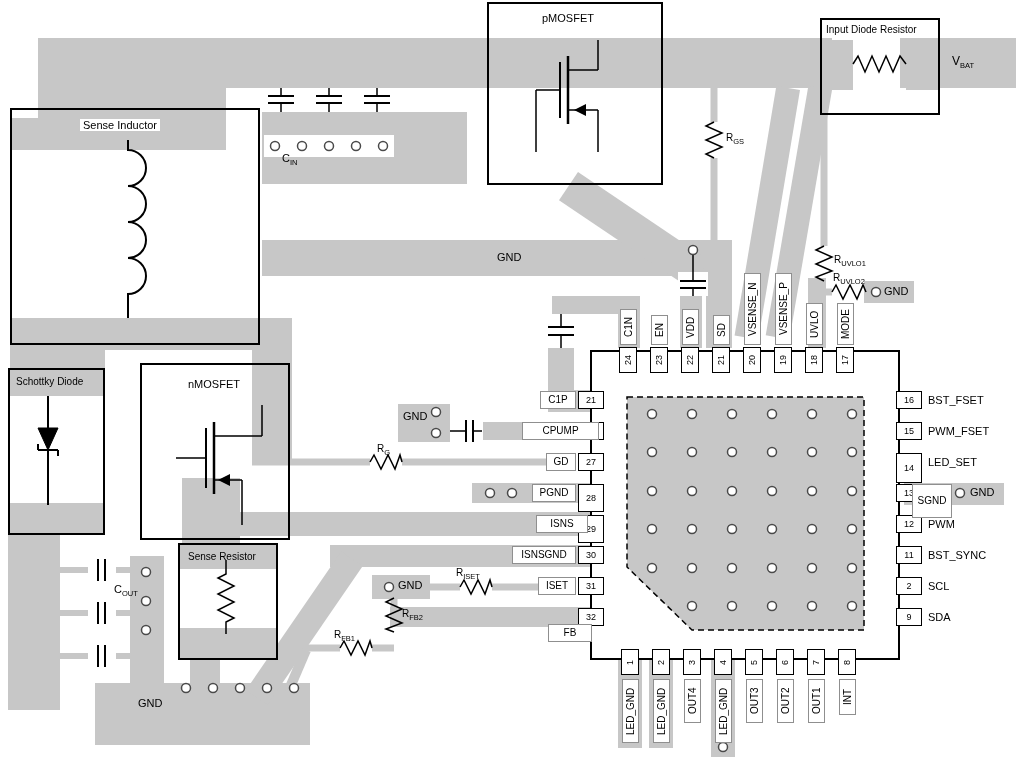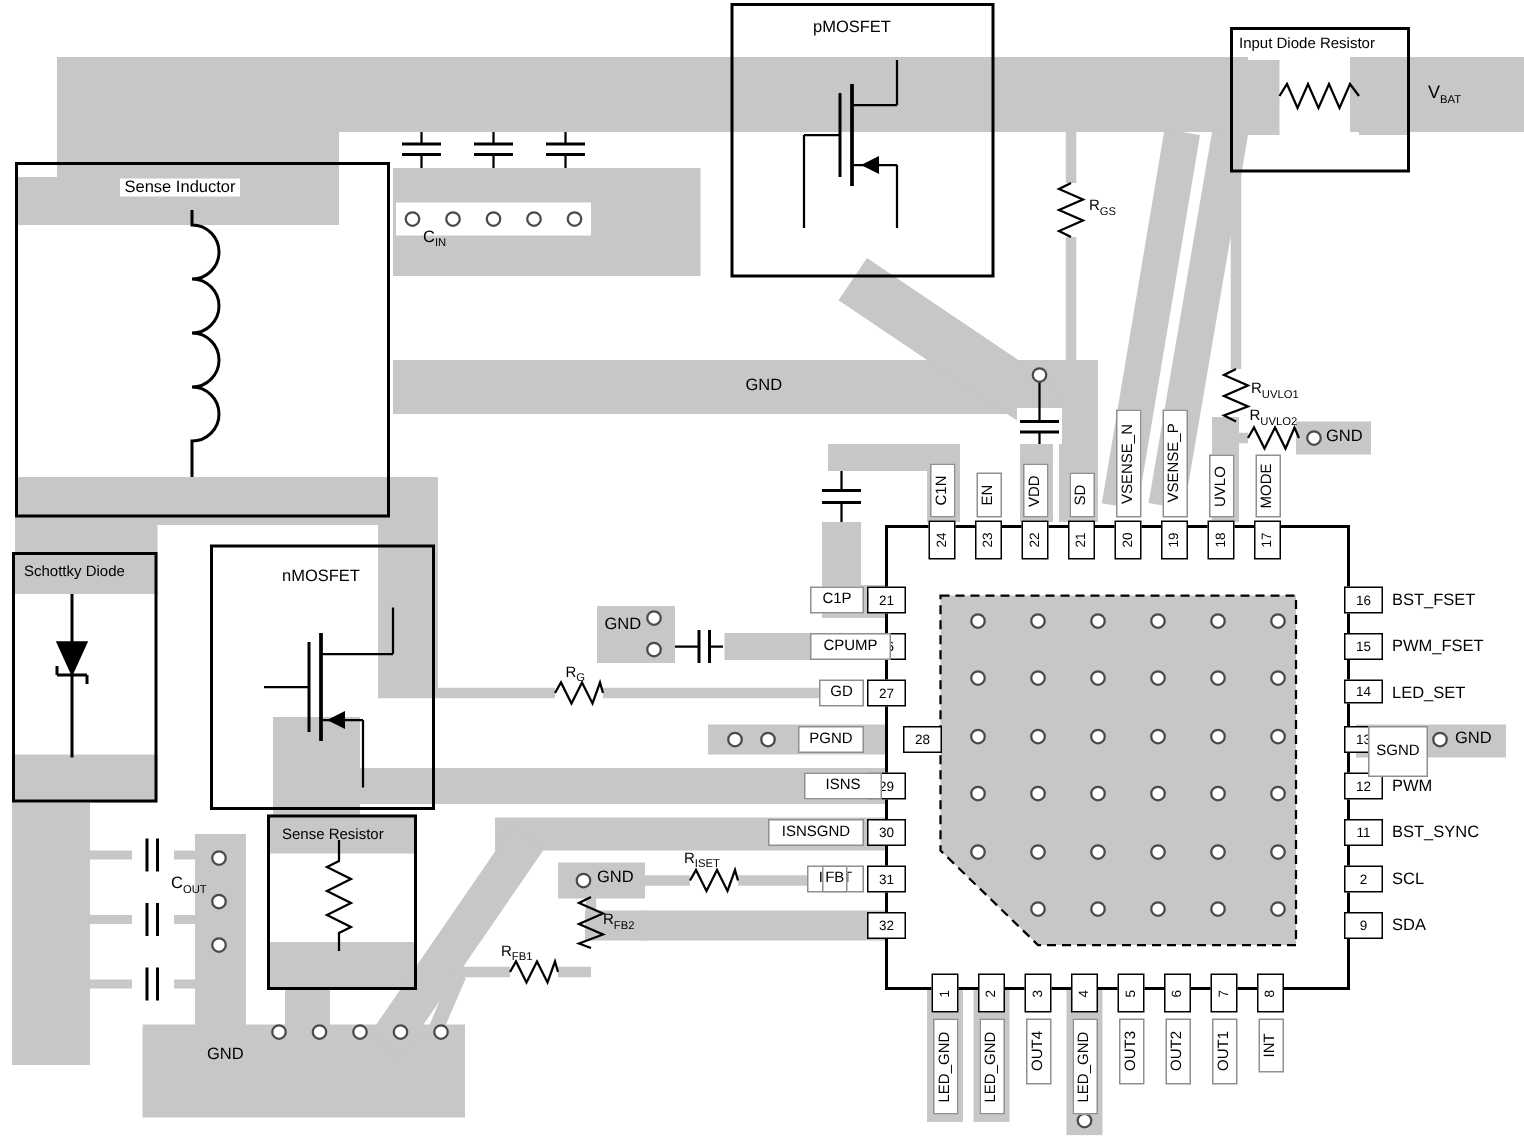--- a/index.html
+++ b/index.html
@@ -241,38 +241,38 @@
   <div class="chip vtext" style="left:682px;top:309px;width:17px;height:36px">VDD</div>
   <div class="chip vtext" style="left:713px;top:315px;width:17px;height:30px">SD</div>
   <div class="chip vtext" style="left:744px;top:273px;width:17px;height:72px">VSENSE_N</div>
   <div class="chip vtext" style="left:775px;top:273px;width:17px;height:72px">VSENSE_P</div>
   <div class="chip vtext" style="left:806px;top:303px;width:17px;height:42px">UVLO</div>
   <div class="chip vtext" style="left:837px;top:303px;width:17px;height:42px">MODE</div>
 
   <div class="pinbox" style="left:578px;top:391px;width:26px;height:18px">21</div>
   <div class="pinbox" style="left:578px;top:422px;width:26px;height:18px">26</div>
   <div class="pinbox" style="left:578px;top:453px;width:26px;height:18px">27</div>
-  <div class="pinbox" style="left:602px;top:484px;width:26px;height:18px">28</div>
-  <div class="pinbox" style="left:578px;top:515px;width:26px;height:18px">29</div>
+  <div class="pinbox" style="left:578px;top:484px;width:26px;height:28px">28</div>
+  <div class="pinbox" style="left:578px;top:515px;width:26px;height:28px">29</div>
   <div class="pinbox" style="left:578px;top:546px;width:26px;height:18px">30</div>
   <div class="pinbox" style="left:578px;top:577px;width:26px;height:18px">31</div>
   <div class="pinbox" style="left:578px;top:608px;width:26px;height:18px">32</div>
 
   <div class="chip" style="left:540px;top:391px;width:36px;height:18px">C1P</div>
-  <div class="chip" style="left:540px;top:422px;width:54px;height:18px">CPUMP</div>
+  <div class="chip" style="left:522px;top:422px;width:77px;height:18px">CPUMP</div>
   <div class="chip" style="left:546px;top:453px;width:30px;height:18px">GD</div>
   <div class="chip" style="left:532px;top:484px;width:44px;height:18px">PGND</div>
   <div class="chip" style="left:536px;top:515px;width:52px;height:18px">ISNS</div>
   <div class="chip" style="left:512px;top:546px;width:64px;height:18px">ISNSGND</div>
   <div class="chip" style="left:538px;top:577px;width:38px;height:18px">ISET</div>
-  <div class="chip" style="left:548px;top:577px;width:17px;height:18px">FB</div>
+  <div class="chip" style="left:548px;top:624px;width:44px;height:18px">FB</div>
 
   <div class="pinbox" style="left:896px;top:391px;width:26px;height:18px">16</div>
   <div class="pinbox" style="left:896px;top:422px;width:26px;height:18px">15</div>
-  <div class="pinbox" style="left:896px;top:453px;width:26px;height:16px">14</div>
+  <div class="pinbox" style="left:896px;top:453px;width:26px;height:30px">14</div>
   <div class="pinbox" style="left:896px;top:484px;width:26px;height:18px">13</div>
   <div class="pinbox" style="left:896px;top:515px;width:26px;height:18px">12</div>
   <div class="pinbox" style="left:896px;top:546px;width:26px;height:18px">11</div>
   <div class="pinbox" style="left:896px;top:577px;width:26px;height:18px">2</div>
   <div class="pinbox" style="left:896px;top:608px;width:26px;height:18px">9</div>
 
   <div class="rlabel" style="left:928px;top:395px">BST_FSET</div>
   <div class="rlabel" style="left:928px;top:426px">PWM_FSET</div>
   <div class="rlabel" style="left:928px;top:457px">LED_SET</div>
   <div class="chip" style="left:912px;top:484px;width:40px;height:34px">SGND</div>

